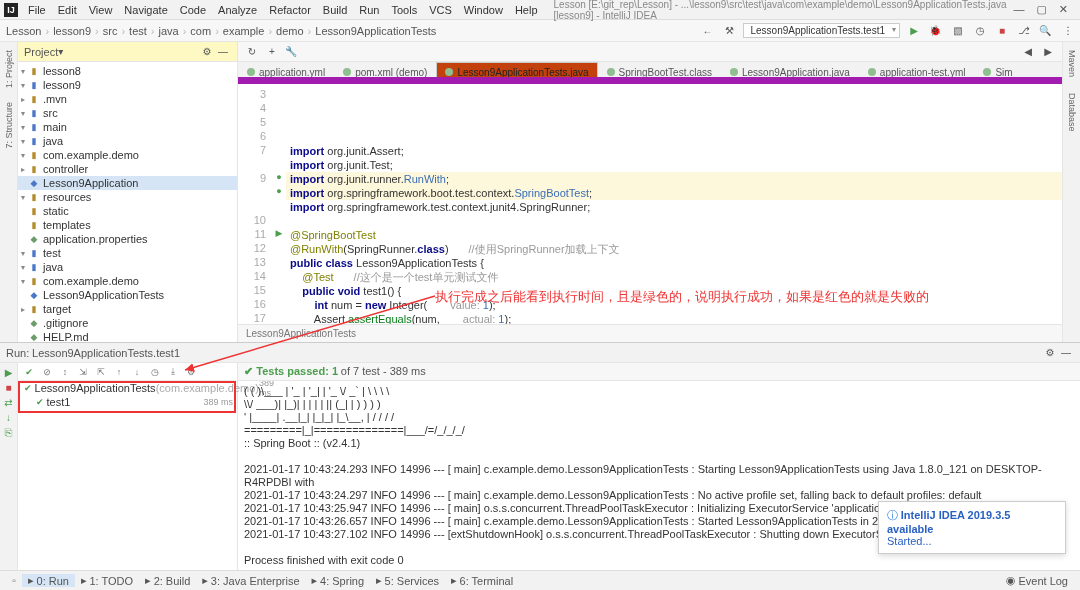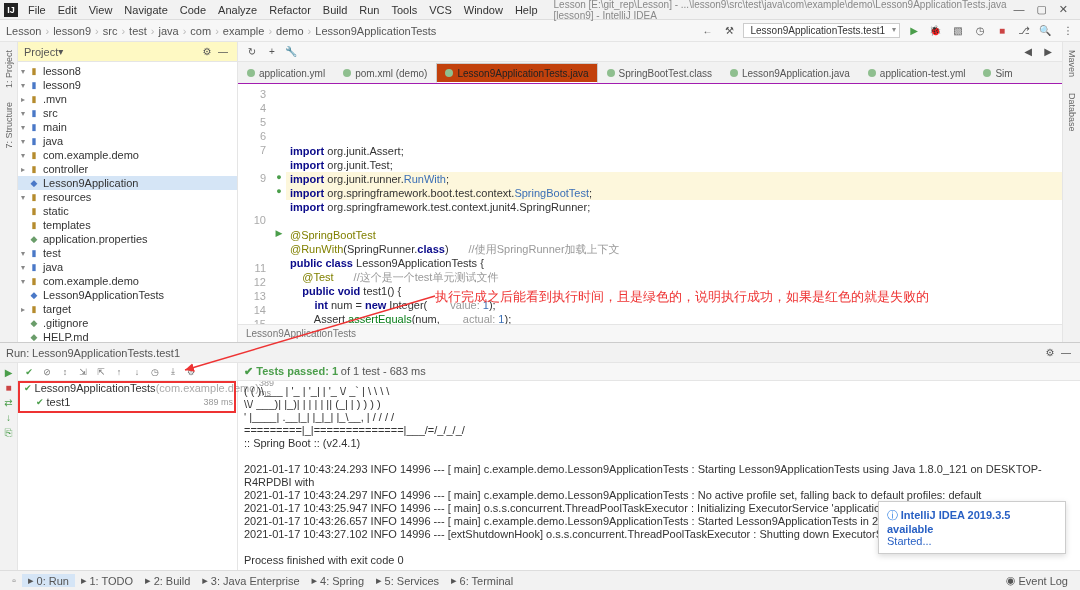--- a/index.html
+++ b/index.html
@@ -28,21 +28,21 @@
 .tree .node { display:flex; align-items:center; height:14px; padding:1px 0; white-space:nowrap; cursor:pointer; }
 .tree .tw { width:10px; text-align:center; color:#888; font-size:8px; }
 .tree .ic { width:12px; height:12px; margin-right:3px; display:inline-flex; align-items:center; justify-content:center; font-size:9px; }
 .fld { color:#b58b2d; }
 .fldb { color:#4a78c7; }
 .file { color:#6a9d6a; }
 .jfile { color:#4a78c7; }
 .tree .sel { background:#d5e5f6; }.pad1{padding-left:14px}.pad2{padding-left:26px}.pad3{padding-left:38px}.pad4{padding-left:50px}.pad5{padding-left:62px}.pad6{padding-left:74px}
 .editor { flex:1; display:flex; flex-direction:column; position:relative; }
 .editor-toolbar { height:20px; background:#f7f7f7; border-bottom:1px solid #e5e5e5; display:flex; align-items:center; padding:0 6px; gap:4px; }
-.tabs { height:22px; background:#f2f2f2; display:flex; align-items:flex-end; overflow:hidden; border-bottom:1px solid #a21caf; }
+.tabs { height:22px; background:#f2f2f2; display:flex; overflow:hidden; border-bottom:7px solid #a21caf; }
 .tab { height:20px; padding:0 8px; display:flex; align-items:center; gap:4px; font-size:10px; color:#555; border:1px solid transparent; cursor:pointer; white-space:nowrap;}
 .tab.active { background:#c2410c; border:1px solid #ccc; border-bottom:1px solid #fff; color:#222; }
 .tab .dot { width:8px; height:8px; border-radius:50%; background:#8fbf8f; }
 .code-wrap { flex:1; display:flex; font-family:Consolas,monospace; font-size:11px; overflow:hidden; }
 .ln-gut { width:34px; background:#fff; text-align:right; color:#aaa; padding:4px 6px 0 0; }
 .mark-gut { width:14px; background:#fff; padding-top:4px; }
 .mark-gut div { height:14px; font-size:9px; text-align:center; color:#4b9e4b; }
 .code { flex:1; padding:4px 0 0 4px; white-space:pre; line-height:14px; position:relative; }
 .kw { color:#0a0a8a; font-weight:bold; }
 .str { color:#067d17; }
@@ -248,21 +248,21 @@
     <div class="code-wrap">
       <div class="ln-gut" id="lnums">
           <div style="height: 14px;">3</div>
           <div style="height: 14px;">4</div>
           <div style="height: 14px;">5</div>
           <div style="height: 14px;">6</div>
           <div style="height: 14px;">7</div>
           <div style="height: 14px;"></div>
           <div style="height: 14px;">9</div>
           <div style="height: 14px; margin-top: 28px;">10</div>
-          <div style="height: 14px; margin-top: 34px;">11</div>
+          <div style="height: 14px;">11</div>
           <div style="height: 14px;">12</div>
           <div style="height: 14px;">13</div>
           <div style="height: 14px;">14</div>
           <div style="height: 14px;">15</div>
           <div style="height: 14px;">16</div>
           <div style="height: 14px;">17</div>
         </div>
       <div class="mark-gut" id="marks">
           <div></div>
           <div></div>
@@ -334,21 +334,21 @@
             <span class="chk">✔</span>
             <span>test1</span>
             <span class="time">389 ms</span>
           </div>
         </div>
       <div class="redbox" style="left:0; top:18px; width:218px; height:32px;"></div>
     </div>
     <div class="console">
       <div class="passed">
         <b>✔ <span>Tests passed:</span> <span>1</span></b>
-        <span>of 1 test - 683 ms</span>
+        <span>of 7 test - 389 ms</span>
       </div>
       <div id="console-body"><div>  ( ( )\___ | '_ | '_| | '_ \/ _` | \ \ \ \</div><div>   \\/  ___)| |_)| | | | | || (_| |  ) ) ) )</div><div>    '  |____| .__|_| |_|_| |_\__, | / / / /</div><div>   =========|_|==============|___/=/_/_/_/</div><div>   :: Spring Boot ::            (v2.4.1)</div><br><div>2021-01-17 10:43:24.293  INFO 14996 --- [           main] c.example.demo.Lesson9ApplicationTests   : Starting Lesson9ApplicationTests using Java 1.8.0_121 on DESKTOP-R4RPDBI with </div><div>2021-01-17 10:43:24.297  INFO 14996 --- [           main] c.example.demo.Lesson9ApplicationTests   : No active profile set, falling back to default profiles: default</div><div>2021-01-17 10:43:25.947  INFO 14996 --- [           main] o.s.s.concurrent.ThreadPoolTaskExecutor  : Initializing ExecutorService 'applicationTaskExecutor'</div><div>2021-01-17 10:43:26.657  INFO 14996 --- [           main] c.example.demo.Lesson9ApplicationTests   : Started Lesson9ApplicationTests in 2.66 seconds (JVM running for 3.594)</div><div>2021-01-17 10:43:27.102  INFO 14996 --- [extShutdownHook] o.s.s.concurrent.ThreadPoolTaskExecutor  : Shutting down ExecutorService 'applicationTaskExecutor'</div><br><div>Process finished with exit code 0</div></div>
     </div>
   </div>
 </div>
 
 <div class="statusbar">
   <span class="icon-btn">▫</span>
   <div id="status-btns" style="display:flex">
       <div class="sb-btn active"><span>▸</span>0: Run</div>

